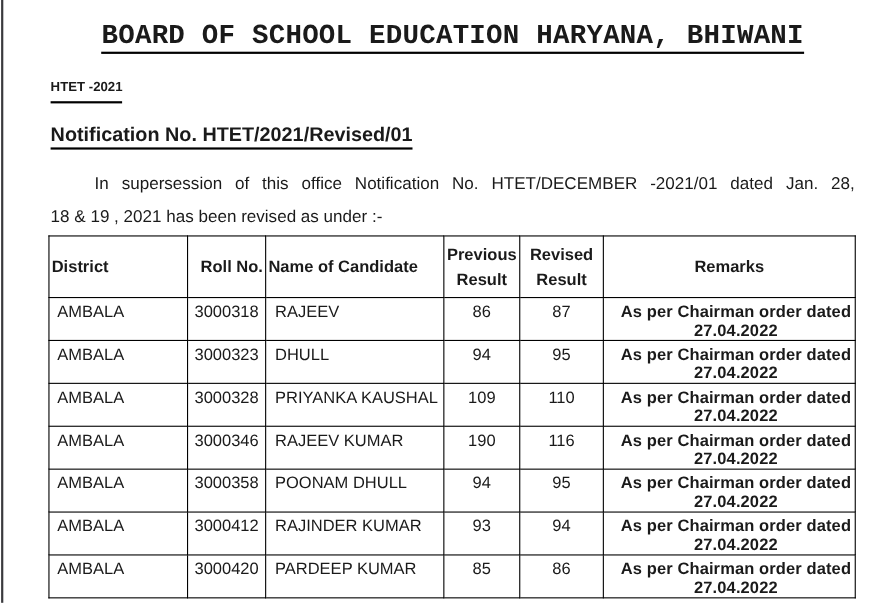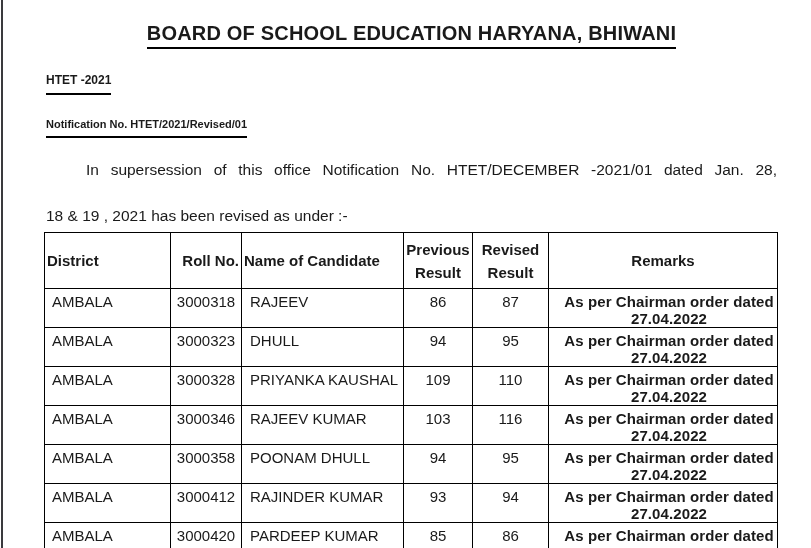--- a/index.html
+++ b/index.html
@@ -18,49 +18,50 @@
   }
   .doc {
     position: absolute;
     left: 0; top: 0;
     width: 811px;
     padding: 20px 34px 0 46px;
   }
   .title-wrap { text-align: center; line-height: 26px; }
   .title {
     display: inline-block;
-    font-size: 20px;
+    font-size: 25px;
     font-weight: bold;
     letter-spacing: 0.2px;
     border-bottom: 2.5px solid #000;
     padding-bottom: 1px;
+    font-family: Liberation Mono, monospace;
   }
   .exam-wrap { margin-top: 18px; line-height: 24px; }
   .exam {
     display: inline-block;
     font-size: 12px;
     font-weight: bold;
     border-bottom: 2.5px solid #000;
     padding-bottom: 1px;
   }
   .notif-wrap { margin-top: 17px; line-height: 22px; }
   .notif {
     display: inline-block;
-    font-size: 11px;
+    font-size: 18px;
     font-weight: bold;
     border-bottom: 2px solid #000;
     padding-bottom: 1px;
   }
   .para {
     margin-top: 17px;
     font-size: 15.5px;
     line-height: 30px;
     width: 731px;
   }
-  .pline { white-space: normal; margin-top: 16px; }
+  .pline { white-space: normal; }
   .pline.jl { text-align: justify; text-align-last: justify; }
   .pline.first { text-indent: 40px; }
 
   table.results {
     margin-top: 1px;
     margin-left: -2px;
     width: 733px;
     border-collapse: collapse;
     table-layout: fixed;
   }
@@ -161,21 +162,21 @@
           <td class="col-roll_no">3000328</td>
           <td class="col-name">PRIYANKA KAUSHAL</td>
           <td class="col-previous_result">109</td>
           <td class="col-revised_result">110</td>
           <td class="col-remarks">As per Chairman order dated 27.04.2022</td>
         </tr>
         <tr>
           <td class="col-district">AMBALA</td>
           <td class="col-roll_no">3000346</td>
           <td class="col-name">RAJEEV KUMAR</td>
-          <td class="col-previous_result">103</td>
+          <td class="col-previous_result">190</td>
           <td class="col-revised_result">116</td>
           <td class="col-remarks">As per Chairman order dated 27.04.2022</td>
         </tr>
         <tr>
           <td class="col-district">AMBALA</td>
           <td class="col-roll_no">3000358</td>
           <td class="col-name">POONAM DHULL</td>
           <td class="col-previous_result">94</td>
           <td class="col-revised_result">95</td>
           <td class="col-remarks">As per Chairman order dated 27.04.2022</td>

